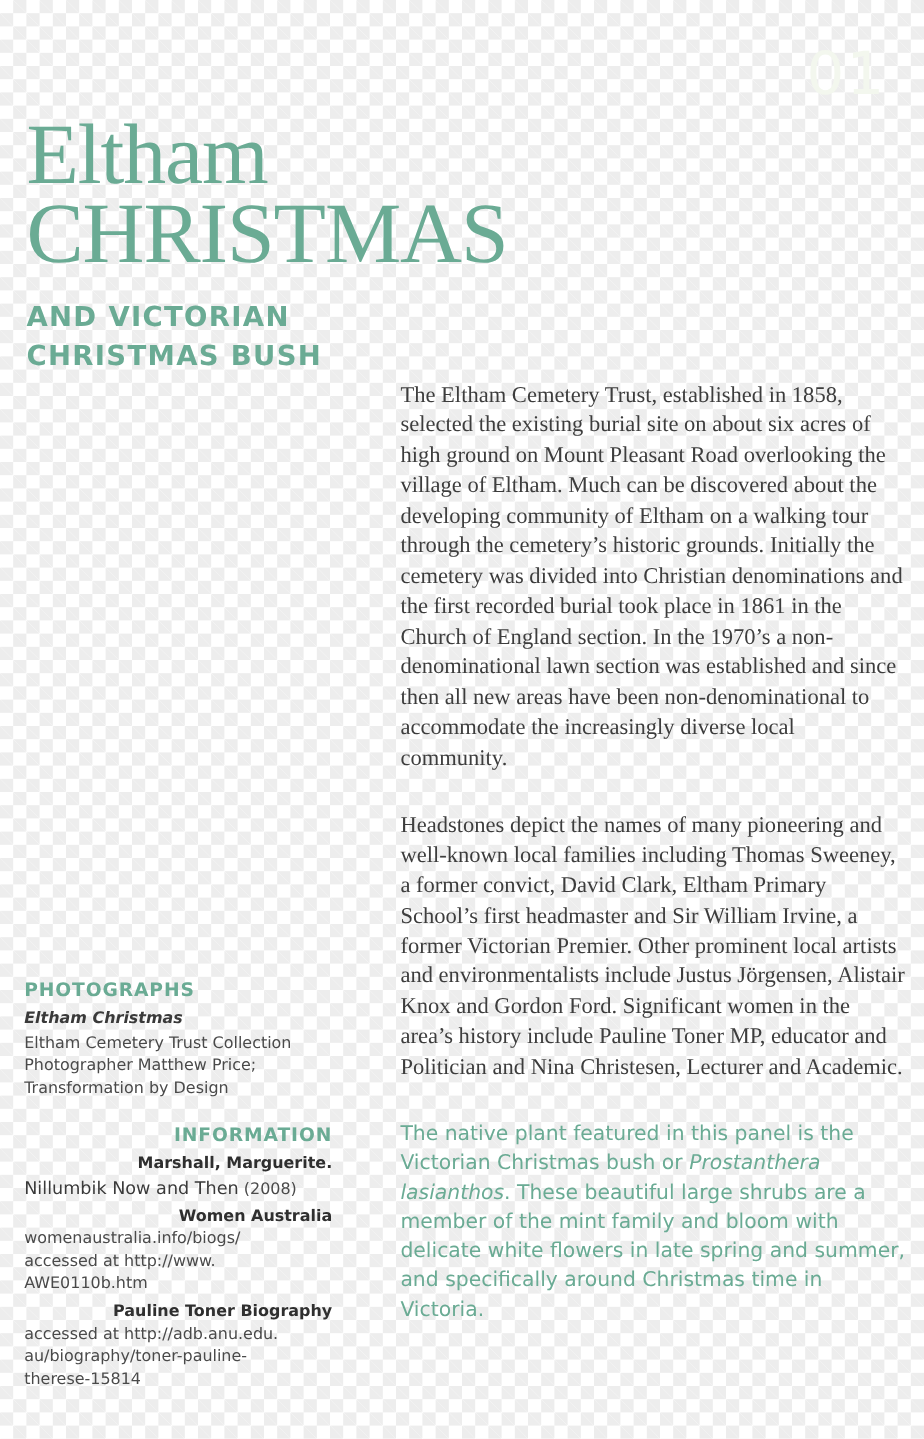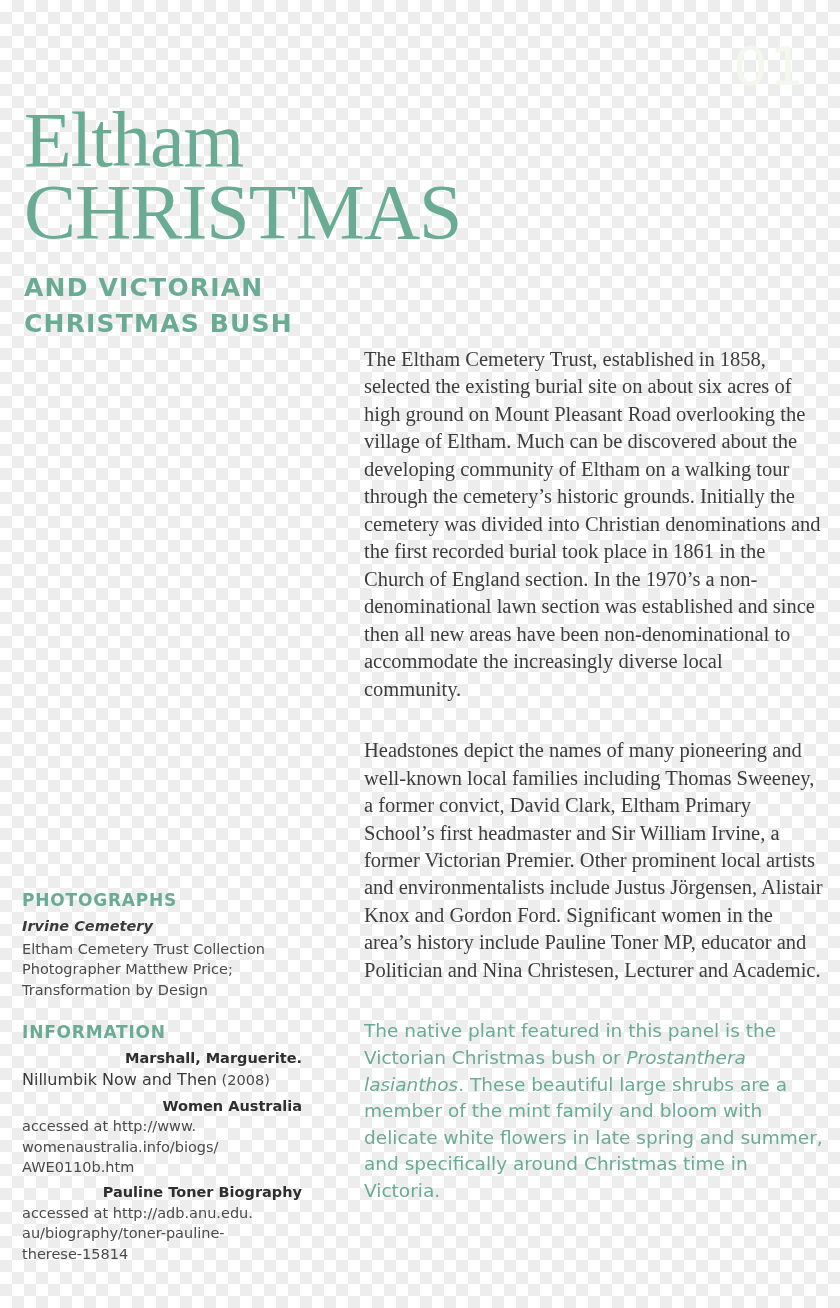--- a/index.html
+++ b/index.html
@@ -100,20 +100,21 @@
   .credits h3 {
     font-family: "DejaVu Sans", sans-serif;
     font-size: 17px;
     letter-spacing: 0.8px;
     color: #6aab94;
     font-weight: 700;
     margin: 0 0 6px 0;
   }
   .credits h3.second {
     margin-top: 22px;
+    text-align: right;
   }
   .credits .ital-bold {
     font-style: italic;
     font-weight: 700;
     font-size: 14.5px;
     line-height: 1.42;
     color: #3a3a3a;
   }
   .credits .line {
     font-size: 14.5px;
@@ -154,36 +155,36 @@
   </div>
 
   <div class="body-col">
     <p class="body-par">The Eltham Cemetery Trust, established in 1858, selected the existing burial site on about six acres of high ground on Mount Pleasant Road overlooking the village of Eltham. Much can be discovered about the developing community of Eltham on a walking tour through the cemetery’s historic grounds. Initially the cemetery was divided into Christian denominations and the first recorded burial took place in 1861 in the Church of England section. In the 1970’s a non-denominational lawn section was established and since then all new areas have been non-denominational to accommodate the increasingly diverse local community.</p>
     <p class="body-par">Headstones depict the names of many pioneering and well-known local families including Thomas Sweeney, a former convict, David Clark, Eltham Primary School’s first headmaster and Sir William Irvine, a former Victorian Premier. Other prominent local artists and environmentalists include Justus Jörgensen, Alistair Knox and Gordon Ford. Significant women in the area’s history include Pauline Toner MP, educator and Politician and Nina Christesen, Lecturer and Academic.</p>
     <p class="body-par green"><span>The native plant featured in this panel is the Victorian Christmas bush or </span><i>Prostanthera lasianthos</i><span>. These beautiful large shrubs are a member of the mint family and bloom with delicate white flowers in late spring and summer, and specifically around Christmas time in Victoria.</span></p>
   </div>
 
   <div class="credits">
     <h3>PHOTOGRAPHS</h3>
-    <div class="ital-bold block">Irvine Cemetery</div>
+    <div class="ital-bold block">Eltham Christmas</div>
     <div class="line">Eltham Cemetery Trust Collection</div>
     <div class="line">Photographer Matthew Price;</div>
     <div class="line">Transformation by Design</div>
 
     <h3 class="second">INFORMATION</h3>
 
     <div class="group">
       <div class="bold">Marshall, Marguerite.</div>
       <div><span class="ital">Nillumbik Now and Then</span><span class="line"> (2008)</span></div>
     </div>
 
     <div class="group">
       <div class="bold">Women Australia</div>
+      <div class="line">womenaustralia.info/biogs/</div>
       <div class="line">accessed at http://www.</div>
-      <div class="line">womenaustralia.info/biogs/</div>
       <div class="line">AWE0110b.htm</div>
     </div>
 
     <div class="group">
       <div class="bold">Pauline Toner Biography</div>
       <div class="line">accessed at http://adb.anu.edu.</div>
       <div class="line">au/biography/toner-pauline-</div>
       <div class="line">therese-15814</div>
     </div>
   </div>

